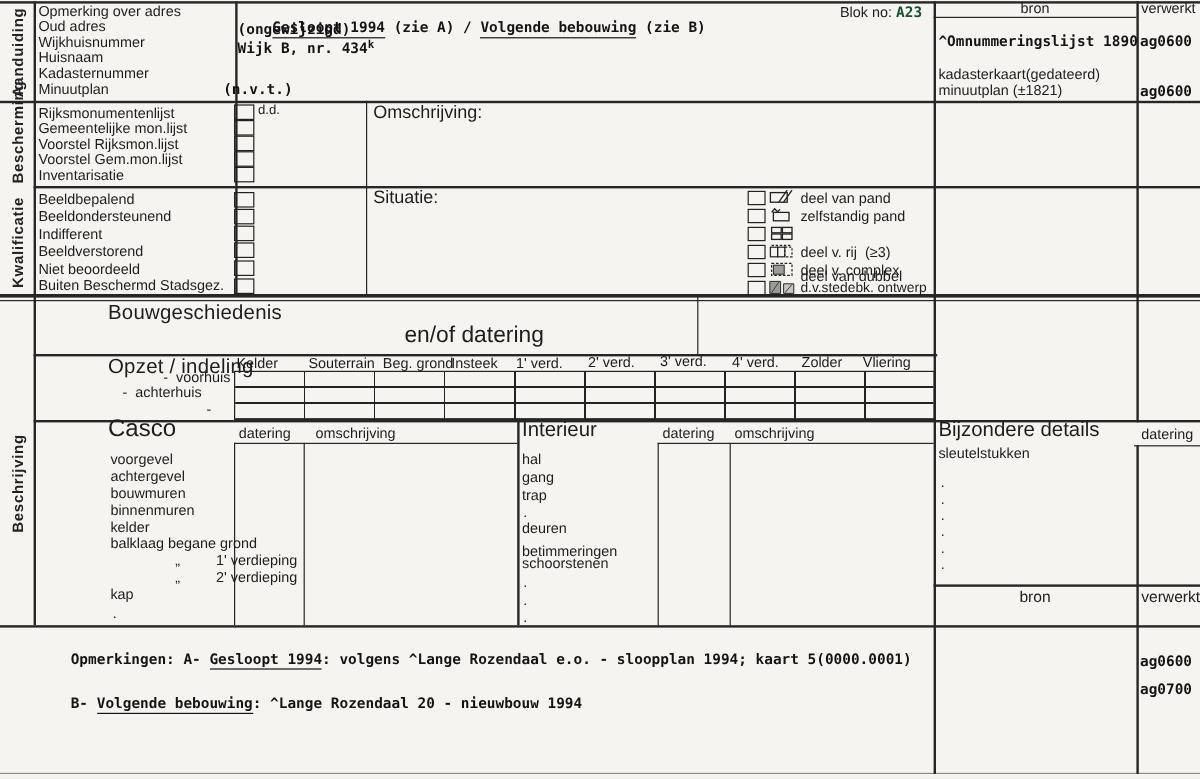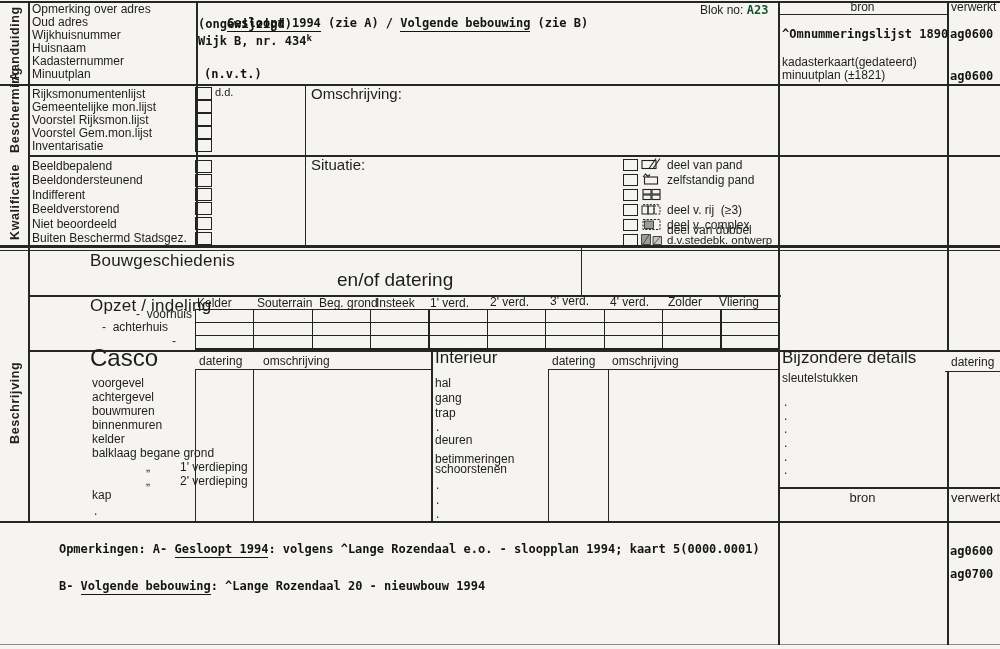--- a/index.html
+++ b/index.html
@@ -68,21 +68,21 @@
   <div class="lbl" style="left:32px;top:29px;">Wijkhuisnummer</div>
   <div class="lbl" style="left:32px;top:42px;">Huisnaam</div>
   <div class="lbl" style="left:32px;top:55px;">Kadasternummer</div>
   <div class="lbl" style="left:32px;top:68px;">Minuutplan</div>
 
   <div class="mono" style="left:198px;top:2px;">
     <span class="ul">Gesloopt 1994</span><span> (zie A) / </span><span class="ul">Volgende bebouwing</span><span> (zie B)</span>
   </div>
   <div class="mono" style="left:198px;top:17px;">(ongewijzigd)</div>
   <div class="mono" style="left:198px;top:31px;"><span>Wijk B, nr. 434</span><span class="supk">k</span></div>
-  <div class="mono" style="left:204px;top:67px;text-align:right;">(n.v.t.)</div>
+  <div class="mono" style="left:186px;top:67px;text-align:right;">(n.v.t.)</div>
 
   <div class="lbl" style="left:700px;top:3px;"><span>Blok no:</span> <span class="monoin">A23</span></div>
 
   <div class="lbl" style="left:778px;top:1px;width:169px;text-align:center;">bron</div>
   <div class="lbl" style="left:951px;top:1px;">verwerkt</div>
 
   <div class="mono" style="left:782px;top:27px;">^Omnummeringslijst 1890</div>
   <div class="mono" style="left:950px;top:27px;">ag0600</div>
   <div class="lbl" style="left:782px;top:56px;">kadasterkaart(gedateerd)</div>
   <div class="lbl" style="left:782px;top:69px;">minuutplan (±1821)</div>
@@ -173,21 +173,21 @@
   <div class="lbl" style="left:490px;top:296px;">2' verd.</div>
   <div class="lbl" style="left:550px;top:295px;">3' verd.</div>
   <div class="lbl" style="left:610px;top:296px;">4' verd.</div>
   <div class="lbl" style="left:668px;top:296px;">Zolder</div>
   <div class="lbl" style="left:719px;top:296px;">Vliering</div>
   <div class="lbl" style="left:110px;top:308px;width:82px;text-align:right;">-  voorhuis</div>
   <div class="lbl" style="left:102px;top:321px;width:82px;text-align:left;">-  achterhuis</div>
   <div class="lbl" style="left:172px;top:335px;">-</div>
   <div class="opzet-grid"></div>
 
-  <div class="lbl" style="left:90px;top:351px;font-size:24px;">Casco</div>
+  <div class="lbl" style="left:90px;top:351px;font-size:20px;">Casco</div>
   <div class="lbl" style="left:199px;top:355px;">datering</div>
   <div class="lbl" style="left:263px;top:355px;">omschrijving</div>
   <div class="lbl" style="left:92px;top:377px;">voorgevel</div>
   <div class="lbl" style="left:92px;top:391px;">achtergevel</div>
   <div class="lbl" style="left:92px;top:405px;">bouwmuren</div>
   <div class="lbl" style="left:92px;top:419px;">binnenmuren</div>
   <div class="lbl" style="left:92px;top:433px;">kelder</div>
   <div class="lbl" style="left:92px;top:447px;">balklaag begane grond</div>
   <div class="lbl" style="left:146px;top:461px;">„         1' verdieping</div>
   <div class="lbl" style="left:146px;top:475px;">„         2' verdieping</div>

